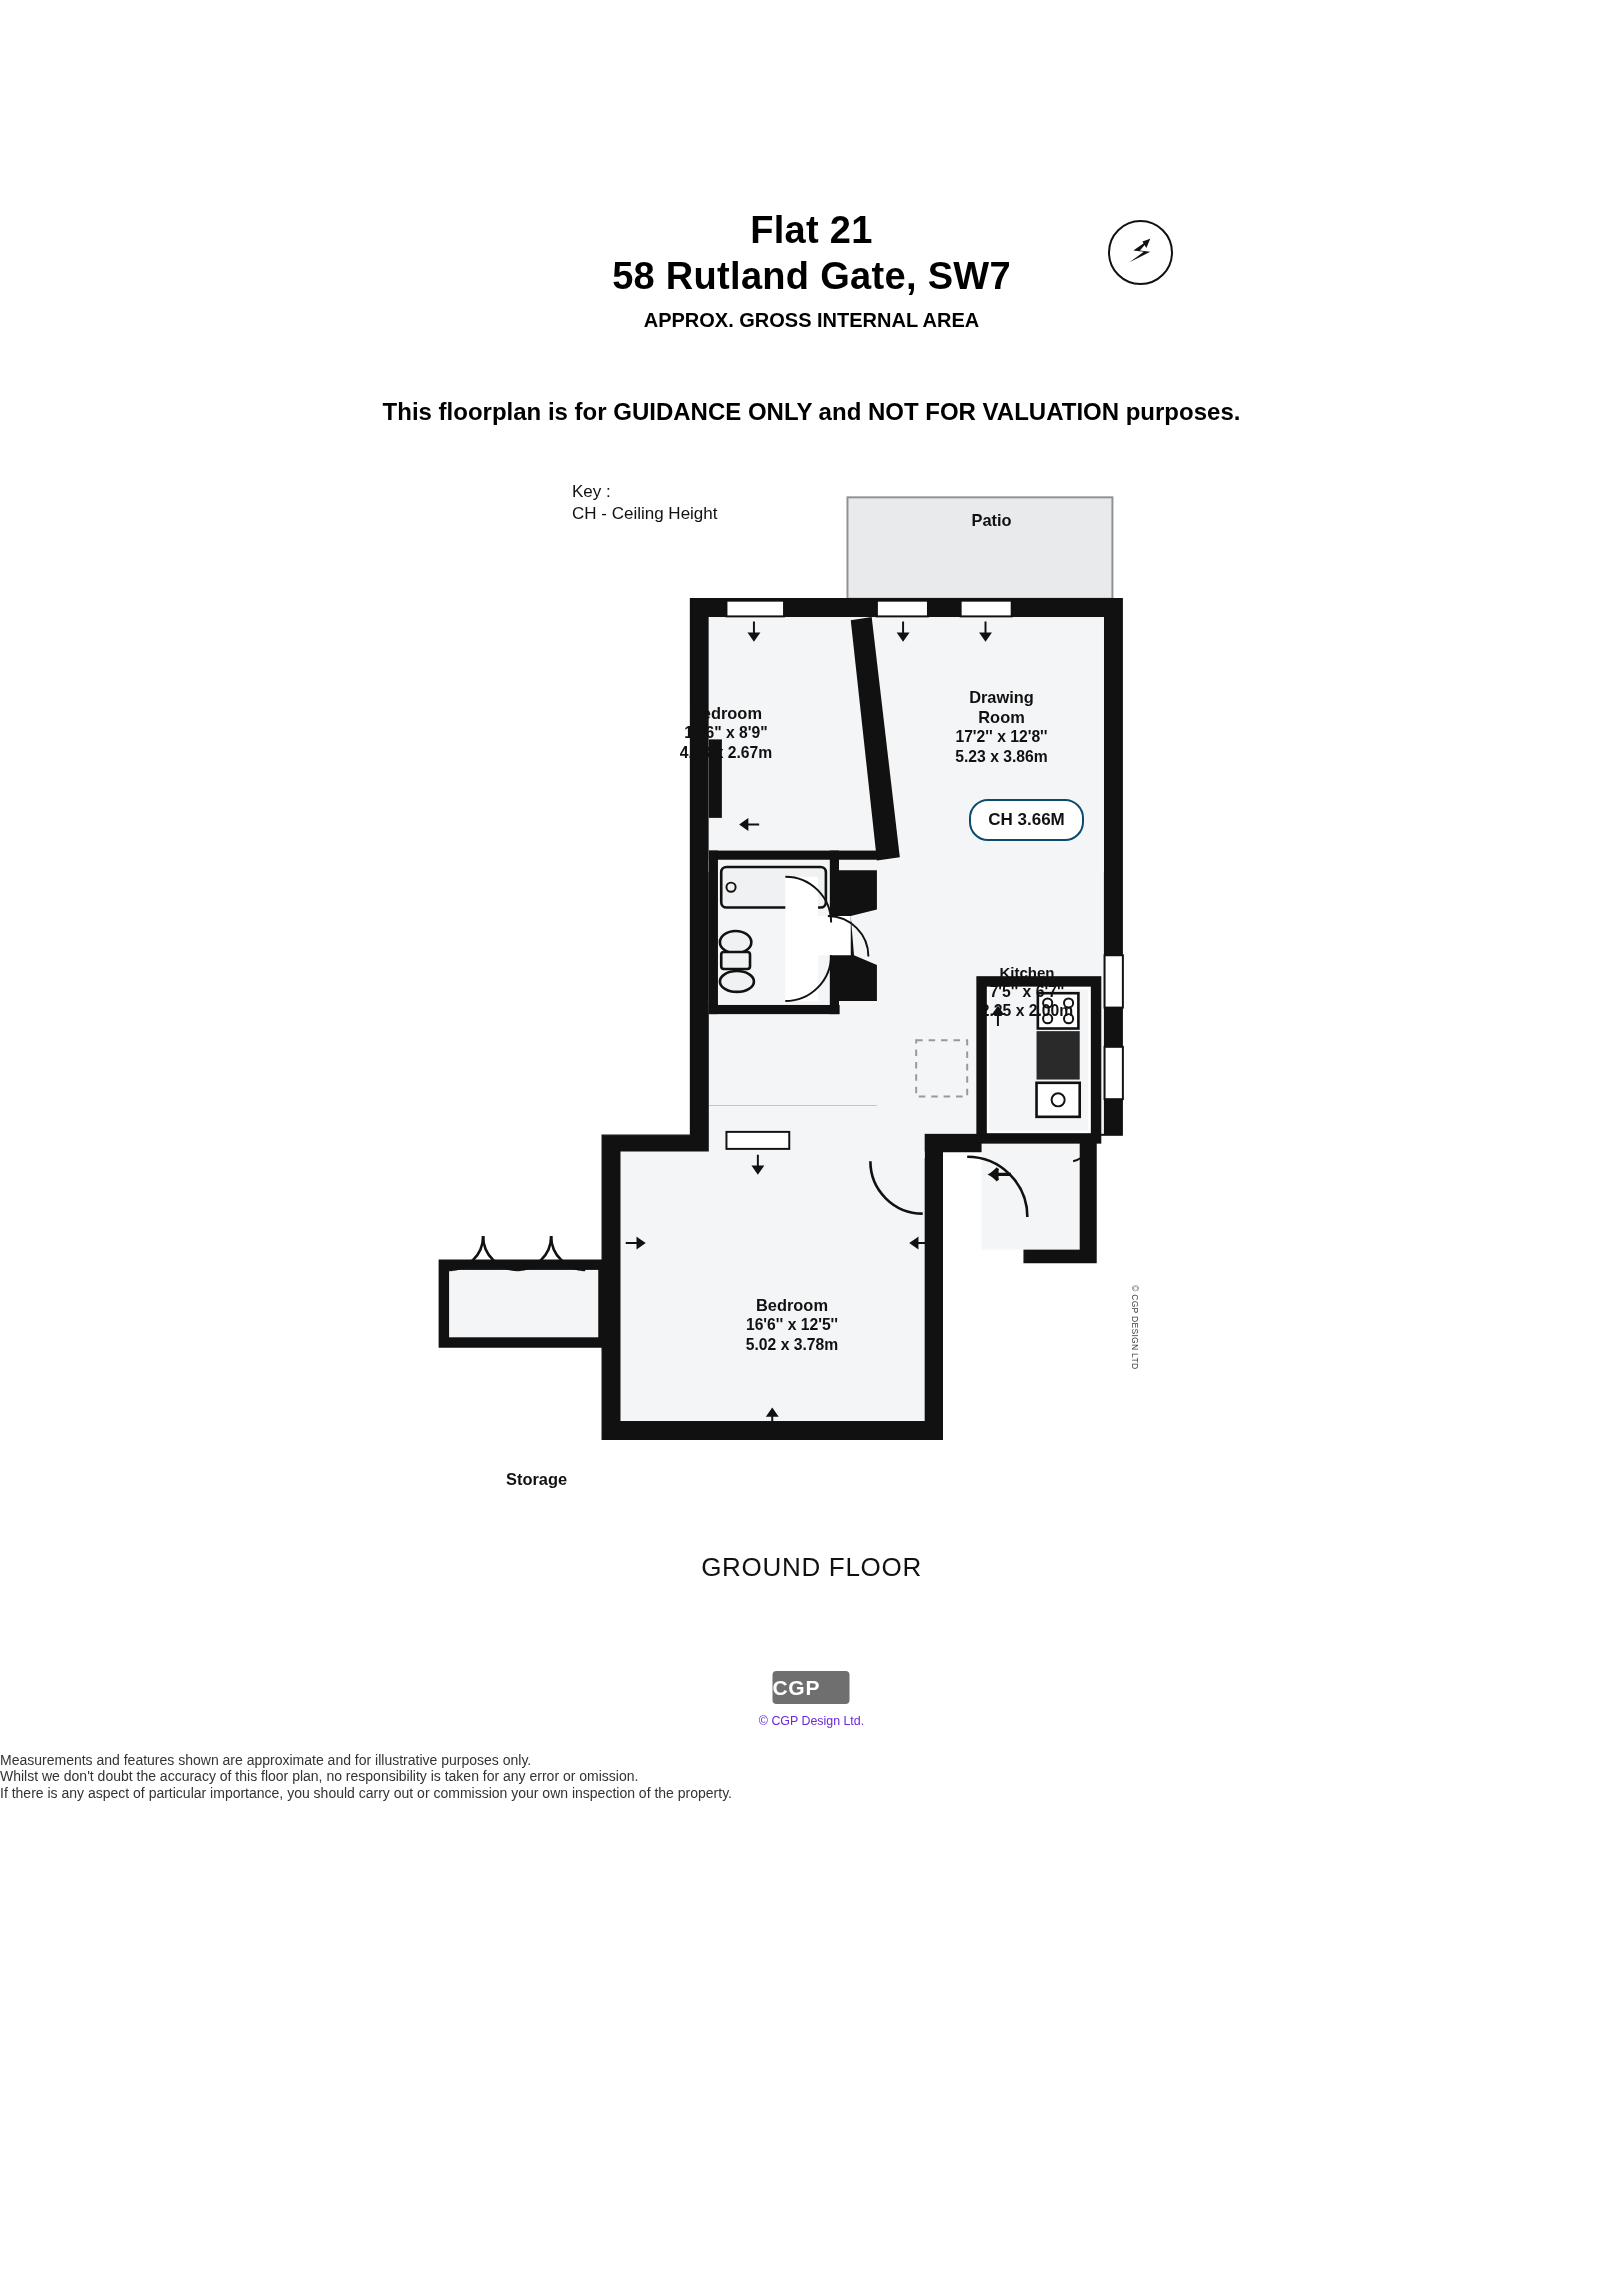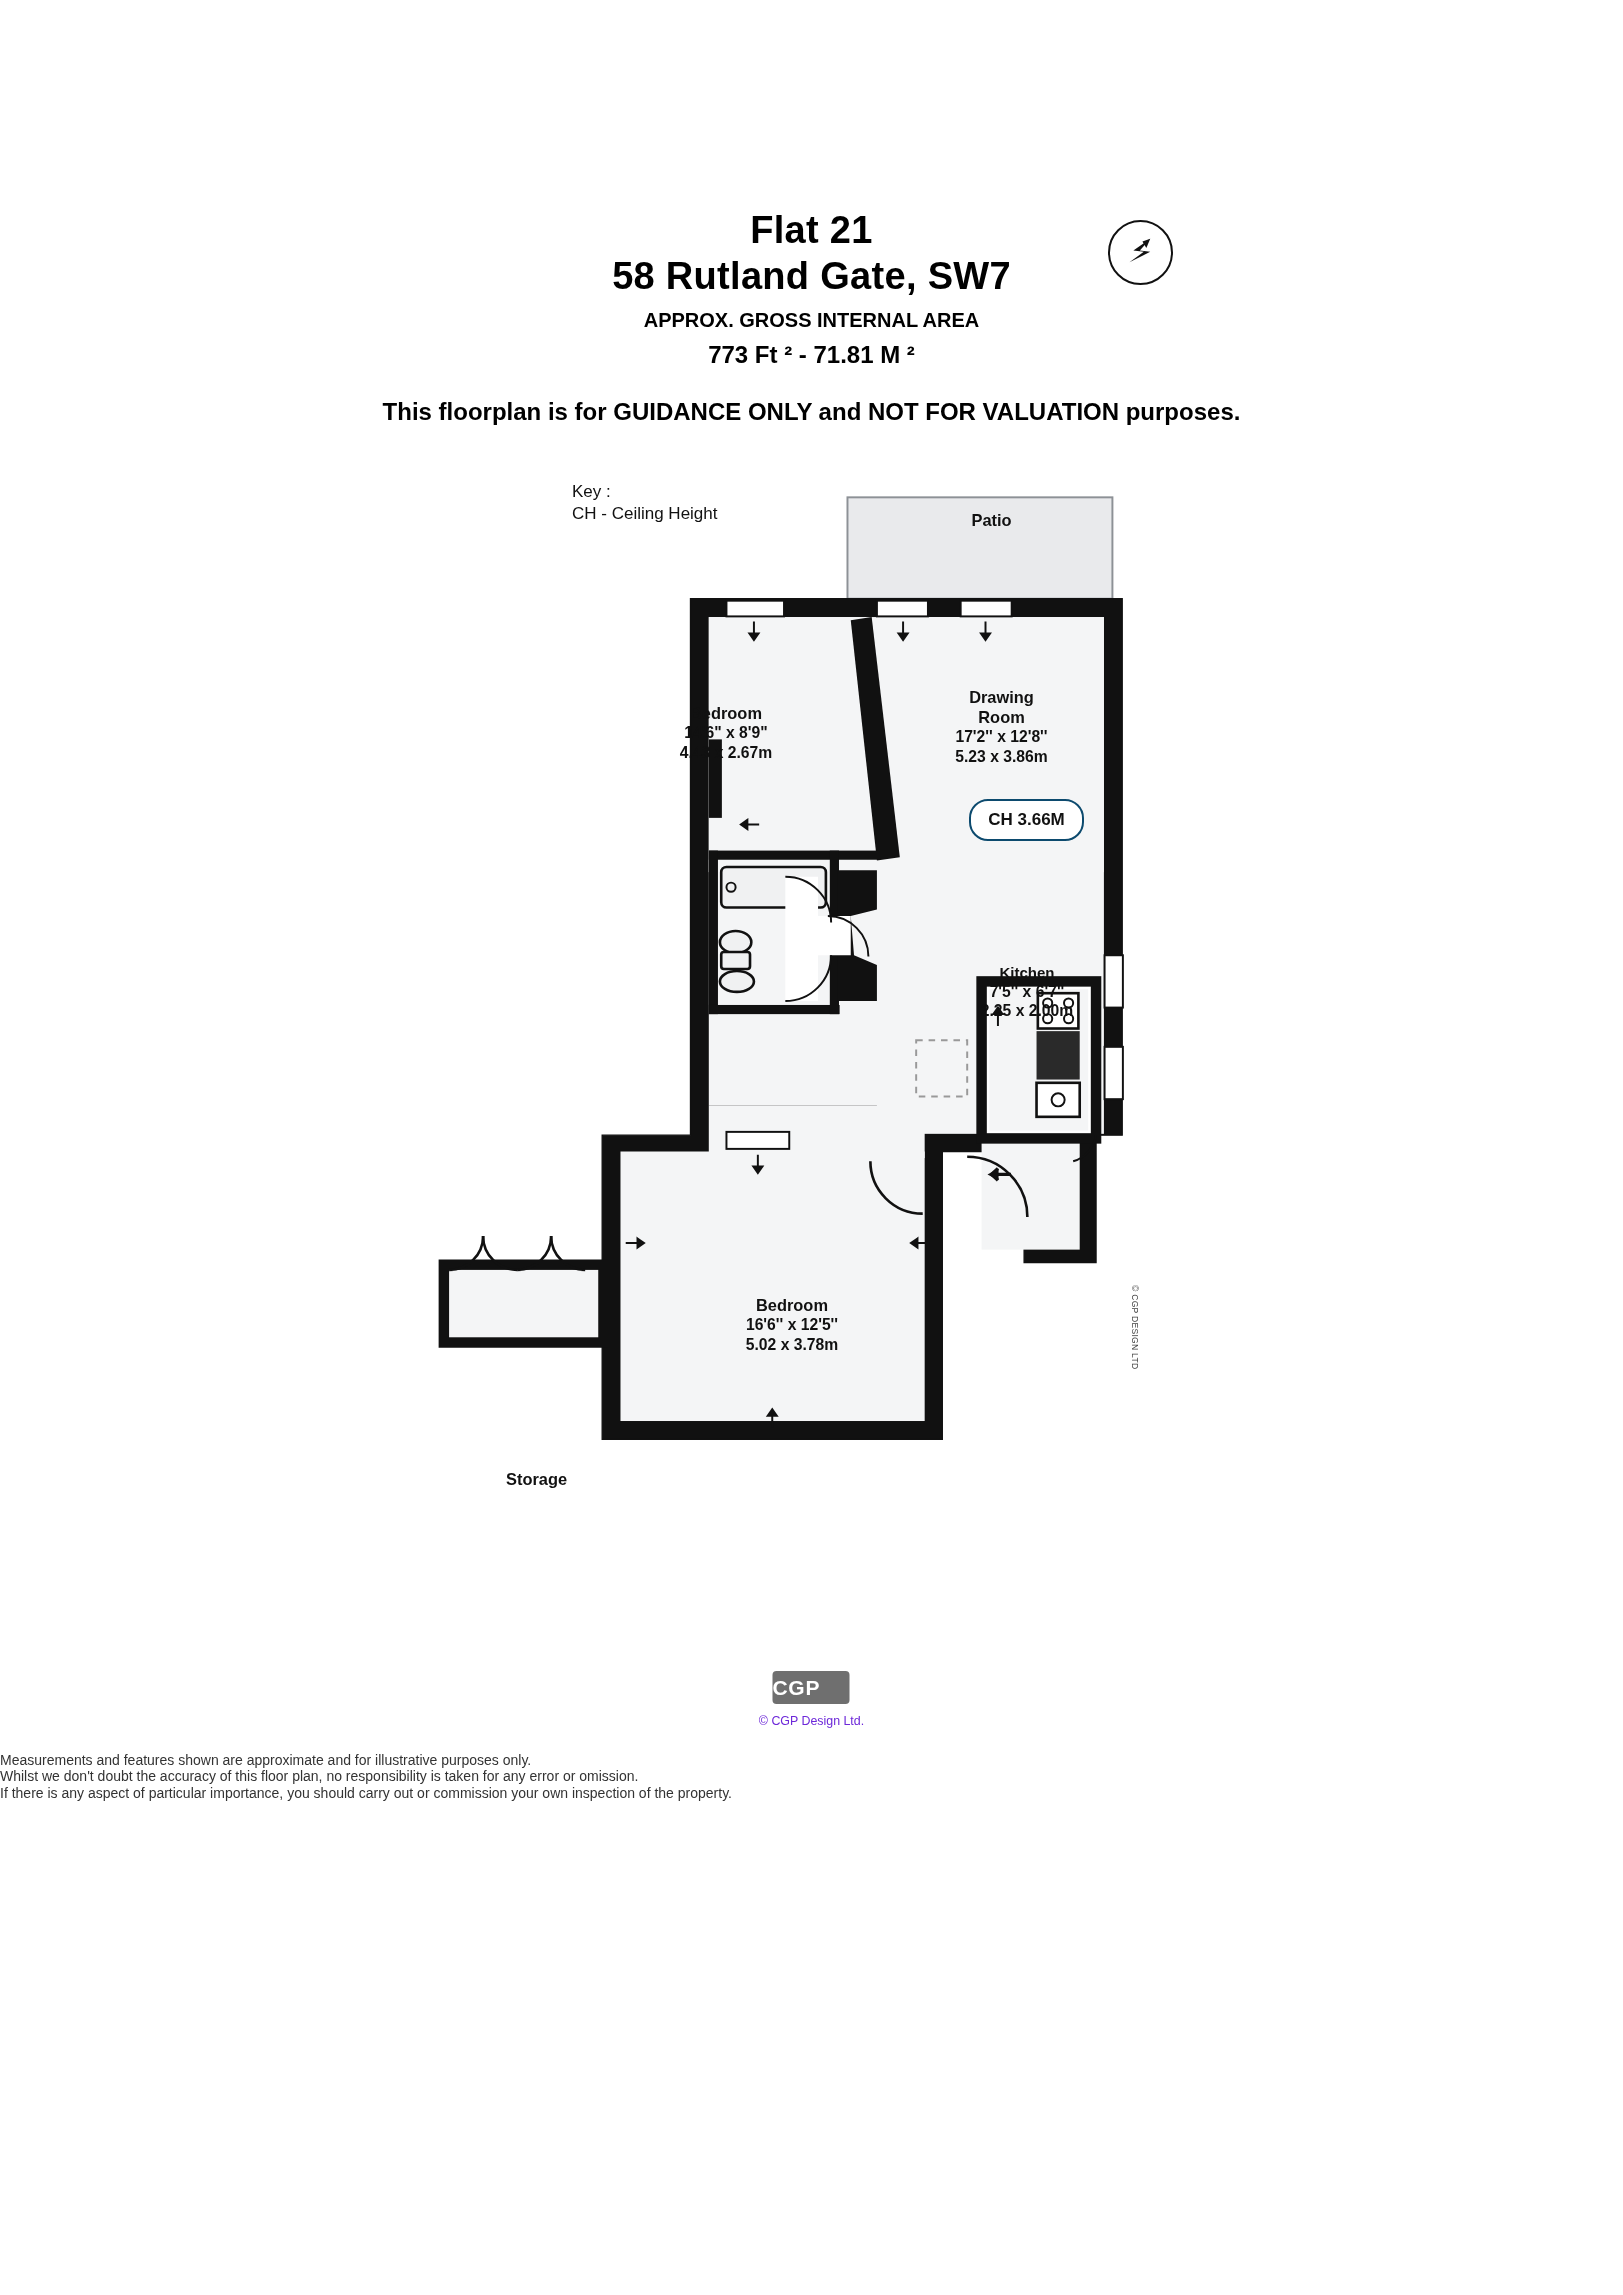--- a/index.html
+++ b/index.html
@@ -182,21 +182,20 @@
   }
 </style>
 </head>
 <body>
 
 <div id="page">
 
   <div class="hdr-title" id="title-line1">Flat 21</div>
   <div class="hdr-title" id="title-line2">58 Rutland Gate, SW7</div>
   <div class="hdr-title" id="area-label">APPROX. GROSS INTERNAL AREA</div>
-  <div class="hdr-title" id="area-value">773 Ft ² -  71.81 M ²</div>
   <div class="hdr-title" id="guidance">This floorplan is for GUIDANCE ONLY and NOT FOR VALUATION purposes.</div>
 
   <div id="compass">
     <svg width="61" height="61" viewBox="0 0 94 94">
       <path d="M62 26 L36 44 L52 46 L30 62 L62 46 L46 44 Z" fill="#111"></path>
       <path d="M62 26 L56 40 L50 30 Z" fill="#111"></path>
     </svg>
   </div>
 
   <div id="key-block">
@@ -343,20 +342,21 @@
     <div class="dim">16'6'' x 12'5''</div>
     <div class="dim">5.02 x 3.78m</div>
   </div>
 
   <div class="room-label" id="lbl-storage">
     <div>Storage</div>
   </div>
 
   <div id="copyright-vertical">© CGP DESIGN LTD</div>
 
+  <div id="ground-floor">GROUND FLOOR</div>
 
   <div id="logo">CGP</div>
   <div id="logo-caption">© CGP Design Ltd.</div>
   <div id="disclaimer">
     <div>Measurements and features shown are approximate and for illustrative purposes only.</div>
     <div>Whilst we don't doubt the accuracy of this floor plan, no responsibility is taken for any error or omission.</div>
     <div>If there is any aspect of particular importance, you should carry out or commission your own inspection of the property.</div>
   </div>
 
 </div>

